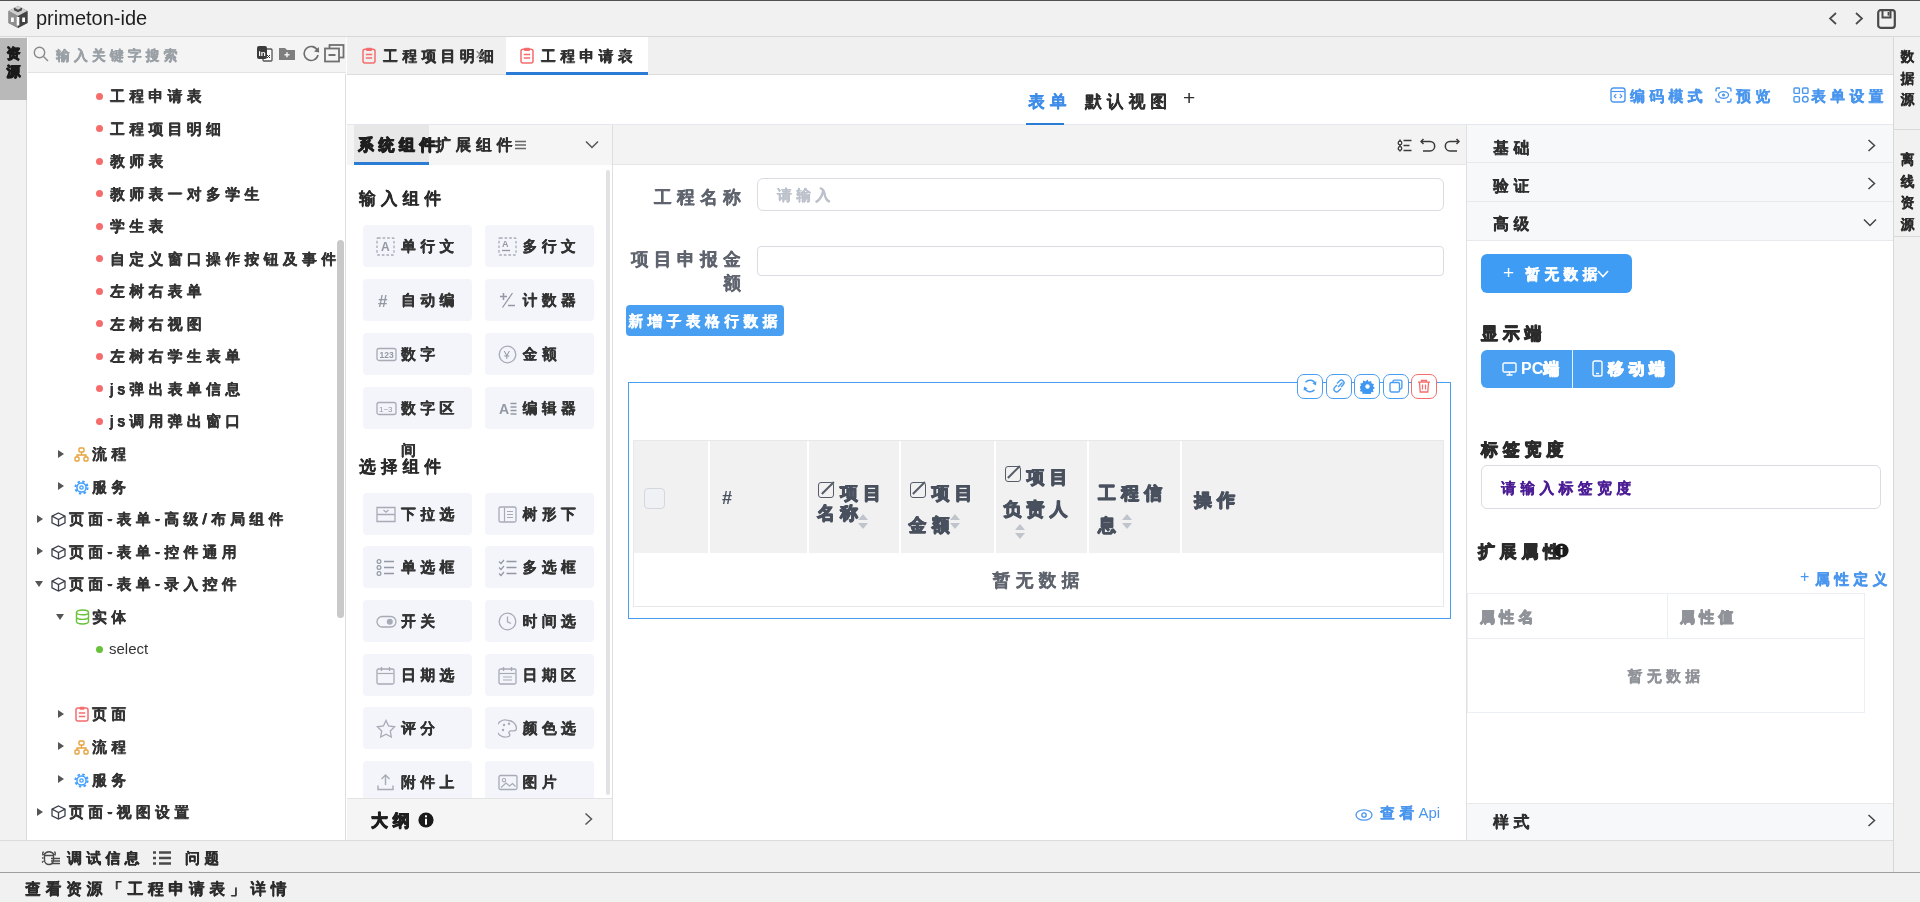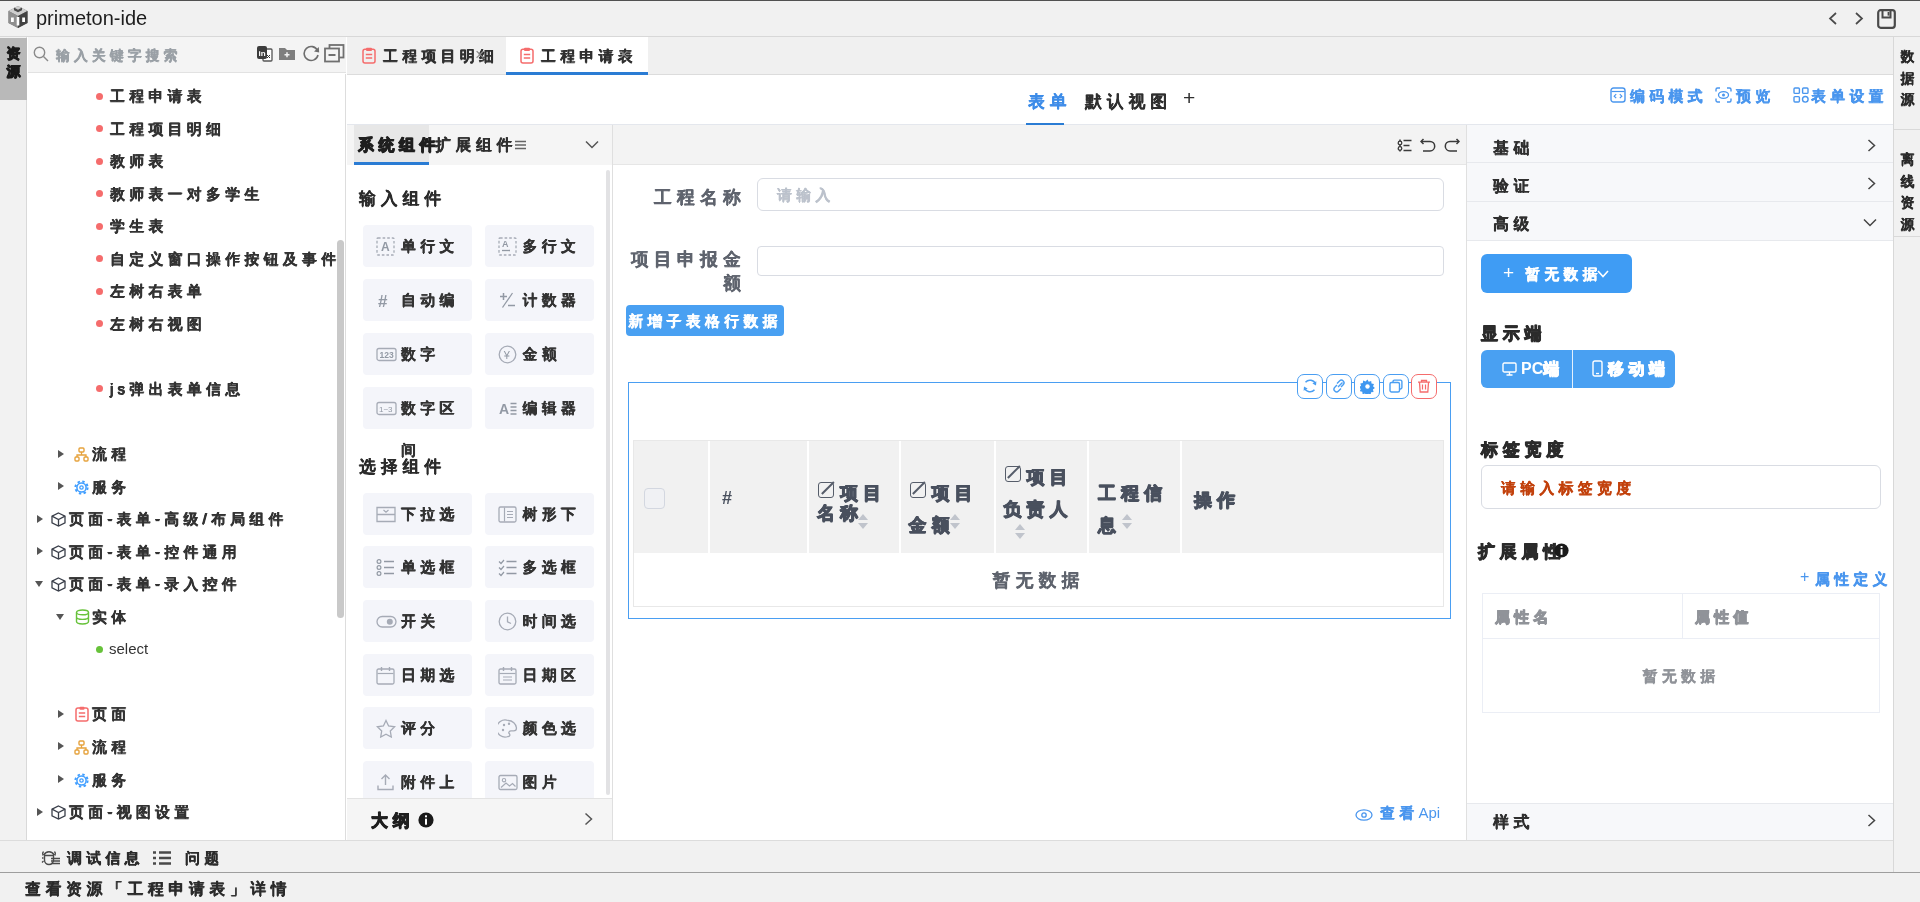--- a/index.html
+++ b/index.html
@@ -105,23 +105,31 @@
       <span class="k a" style="left:82px">自定义窗口操作按钮及事件</span>
     </div>
 <div class="trow" style="top:204.3px">
       <i class="dot" style="left:68px;top:9.5px;background:#f56c6c"></i>
       <span class="k a" style="left:82px">左树右表单</span>
     </div>
 <div class="trow" style="top:236.8px">
       <i class="dot" style="left:68px;top:9.5px;background:#f56c6c"></i>
       <span class="k a" style="left:82px">左树右视图</span>
     </div>
+<div class="trow" style="top:269.4px">
+      <i class="dot" style="left:68px;top:9.5px;background:#f56c6c"></i>
+      <span class="k a" style="left:82px">左树右学生表单</span>
+    </div>
 <div class="trow" style="top:301.9px">
       <i class="dot" style="left:68px;top:9.5px;background:#f56c6c"></i>
       <span class="k a" style="left:82px">js弹出表单信息</span>
+    </div>
+<div class="trow" style="top:334.4px">
+      <i class="dot" style="left:68px;top:9.5px;background:#f56c6c"></i>
+      <span class="k a" style="left:82px">js调用弹出窗口</span>
     </div>
 <div class="trow" style="top:367px">
       <i class="tri-r a" style="left:30px;top:8.5px"></i>
       <svg class="a" style="left:46px;top:6px" width="15" height="15" viewBox="0 0 15 15">
         <rect x="5" y="1" width="5" height="4" rx="1" fill="none" stroke="#e6a23c" stroke-width="1.4"></rect>
         <rect x="1" y="10" width="4" height="4" rx="1" fill="none" stroke="#e6a23c" stroke-width="1.4"></rect>
         <rect x="10" y="10" width="4" height="4" rx="1" fill="none" stroke="#e6a23c" stroke-width="1.4"></rect>
         <path d="M7.5 5v3M3 10V8h9v2" stroke="#e6a23c" stroke-width="1.3" fill="none"></path>
       </svg>
       <span class="k a" style="left:64px">流程</span>
@@ -551,30 +559,30 @@
 <span class="a" style="left:40px;top:9px;font-size:16px;font-weight:bold">PC<span class="k">端</span></span>
 <div class="a" style="left:90.5px;top:0;width:1px;height:38px;background:rgba(255,255,255,.85)"></div>
 <svg class="a" style="left:111px;top:10px" width="11" height="17" viewBox="0 0 11 17">
         <rect x="1" y="1" width="9" height="15" rx="1.8" fill="none" stroke="#fff" stroke-width="1.4"></rect>
         <path d="M4 13.5h3" stroke="#fff" stroke-width="1.3"></path>
       </svg>
 <span class="kb a" style="left:127px;top:9px;font-size:16px">移动端</span>
 </div>
 <span class="kb a" style="left:14px;top:313px;font-size:17px;color:#2b2b2b">标签宽度</span>
 <div class="a" style="left:14px;top:339.6px;width:400px;height:44px;border:1px solid #d9dce3;border-radius:6px;background:#fff"></div>
-<div class="a k" style="left:34px;top:353.6px;font-size:15px;color:#c2410c">请输入标签宽度</div>
+<div class="a k" style="left:34px;top:353.6px;font-size:15px;color:#4c1d95">请输入标签宽度</div>
 <span class="kb a" style="left:11px;top:415px;font-size:17px;color:#2b2b2b">扩展属性</span>
 <svg class="a" style="left:87px;top:417.5px" width="15" height="15" viewBox="0 0 15 15">
       <circle cx="7.5" cy="7.5" r="7.1" fill="#1a1a1a"></circle>
       <rect x="6.6" y="6.2" width="1.9" height="5.6" fill="#fff"></rect>
       <rect x="6.6" y="3" width="1.9" height="1.9" fill="#fff"></rect>
     </svg>
 <span class="a" style="left:333px;top:443px;font-size:16px;color:#4a96ee">+</span>
 <span class="k a" style="left:348px;top:445px;font-size:15px;color:#4a96ee">属性定义</span>
-<div class="a" style="left:15px;top:468px;width:398px;height:120px;border:1px solid #ebeef5;border-bottom:0">
+<div class="a" style="left:0;top:468px;width:398px;height:120px;border:1px solid #ebeef5;border-bottom:0">
 <div class="a" style="left:0;top:0;width:396px;height:45px;border-bottom:1px solid #ebeef5"></div>
 <div class="a" style="left:199px;top:0;width:1px;height:45px;background:#ebeef5"></div>
 <span class="k a" style="left:12px;top:14px;font-size:15px;color:#909399;font-weight:bold">属性名</span>
 <span class="k a" style="left:212px;top:14px;font-size:15px;color:#909399;font-weight:bold">属性值</span>
 <div class="a k" style="left:0;top:45px;width:396px;height:74px;text-align:center;line-height:74px;font-size:15px;color:#909399;border-bottom:1px solid #ebeef5">暂无数据</div>
 </div>
 <div class="a" style="left:0;top:677.9px;width:427px;height:37.1px;background:#f7f8fa;border-top:1px solid #e7e9ed"></div>
 <span class="k a" style="left:26px;top:687px;font-size:16px;color:#2f2f2f">样式</span>
 <svg class="a" style="left:400px;top:689px" width="9" height="13" viewBox="0 0 9 13">
       <path d="M1.5 1 L7.5 6.5 L1.5 12" stroke="#444" stroke-width="1.5" fill="none"></path>

